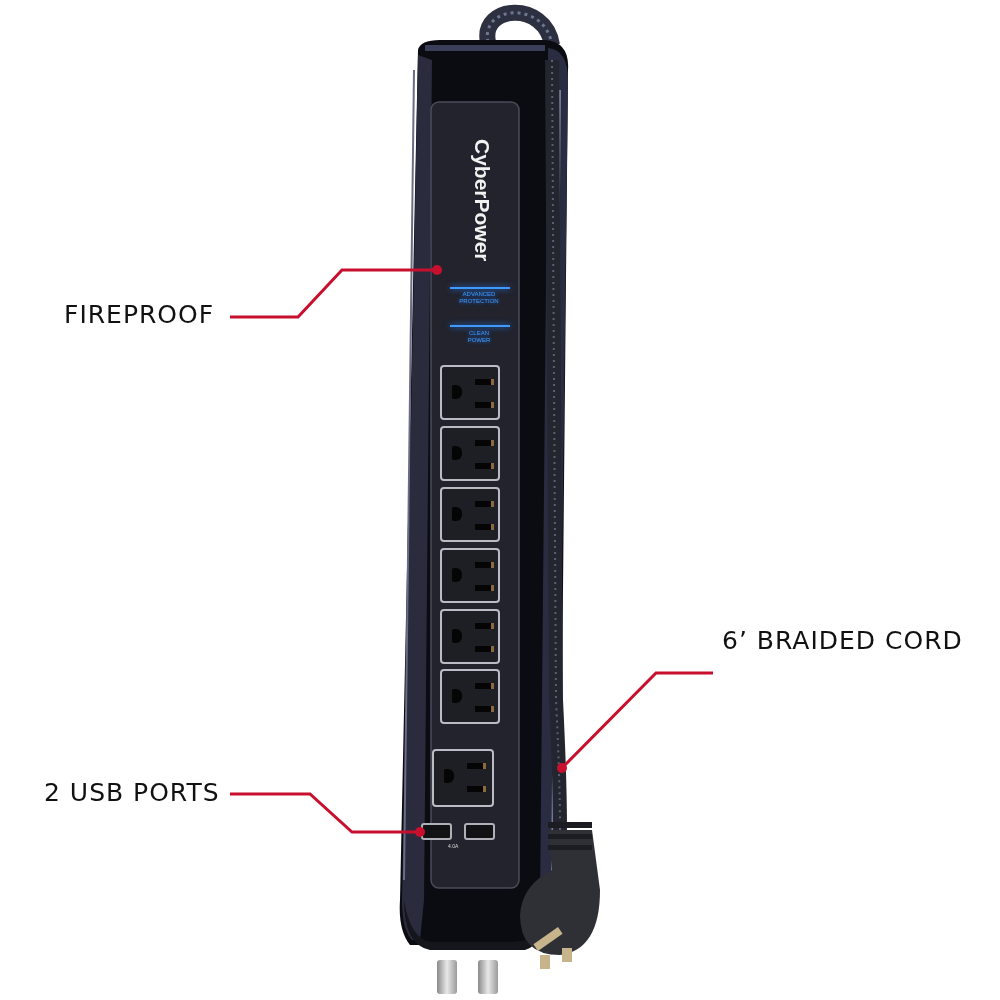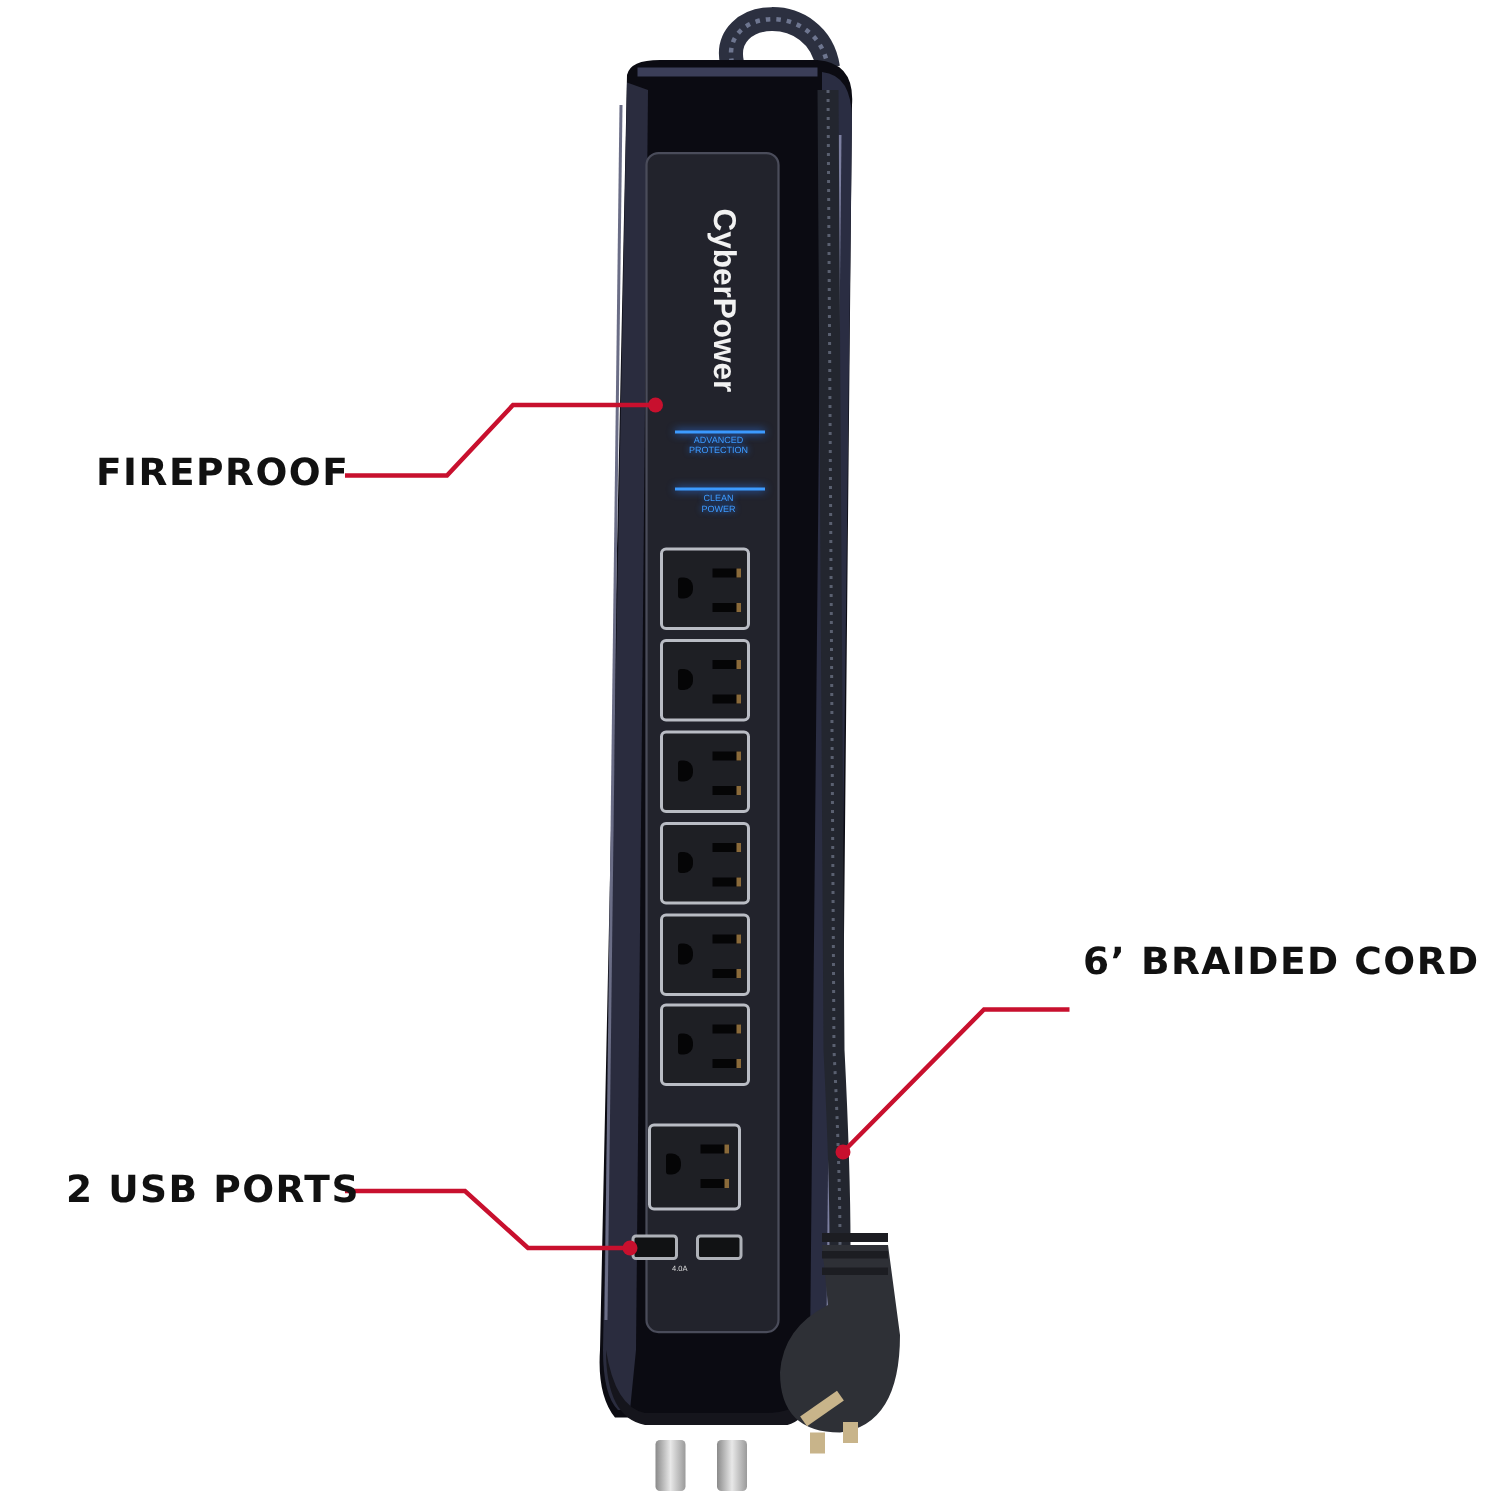--- a/index.html
+++ b/index.html
@@ -1,17 +1,17 @@
 <!DOCTYPE html>
 <html><head>
 <meta charset="utf-8">
 <style>
   html,body{margin:0;padding:0;}
   body{width:1000px;height:1000px;background:#ffffff;position:relative;overflow:hidden;font-family:"Liberation Sans",sans-serif;}
-  .label{position:absolute;font-family:"DejaVu Sans",sans-serif;font-size:25px;letter-spacing:1px;color:#111;font-weight:700;white-space:nowrap;}
+  .label{position:absolute;font-family:"DejaVu Sans",sans-serif;font-size:25px;letter-spacing:1px;color:#111;font-weight:400;white-space:nowrap;}
   svg.lines{position:absolute;left:0;top:0;width:1000px;height:1000px;pointer-events:none;}
   .outlet{position:absolute;left:440px;width:60px;height:55px;border:2px solid #b9bcc4;border-radius:4px;background:#1e1f24;box-sizing:border-box;}
   .outlet .g{position:absolute;left:10px;top:18px;width:10px;height:14px;background:#050506;border-radius:2px 6px 6px 2px;}
   .outlet .s1,.outlet .s2{position:absolute;left:33px;width:16px;height:6px;background:#050506;border-right:3px solid #8a6a3a;}
   .outlet .s1{top:12px;}
   .outlet .s2{top:35px;}
   .usb{position:absolute;width:31px;height:17px;border:2px solid #aeb1b8;border-radius:3px;background:#111214;box-sizing:border-box;}
   .led{position:absolute;left:448px;width:62px;text-align:center;color:#3d9bff;font-size:6px;line-height:7px;text-shadow:0 0 4px #2a7dff;}
   .ledbar{position:absolute;left:450px;width:60px;height:2px;background:#3d9bff;box-shadow:0 0 6px #2a7dff;}
   .brand{position:absolute;left:437px;top:172px;width:90px;text-align:center;color:#f2f2f2;font-weight:bold;font-size:21px;transform:rotate(90deg);transform-origin:center;}

